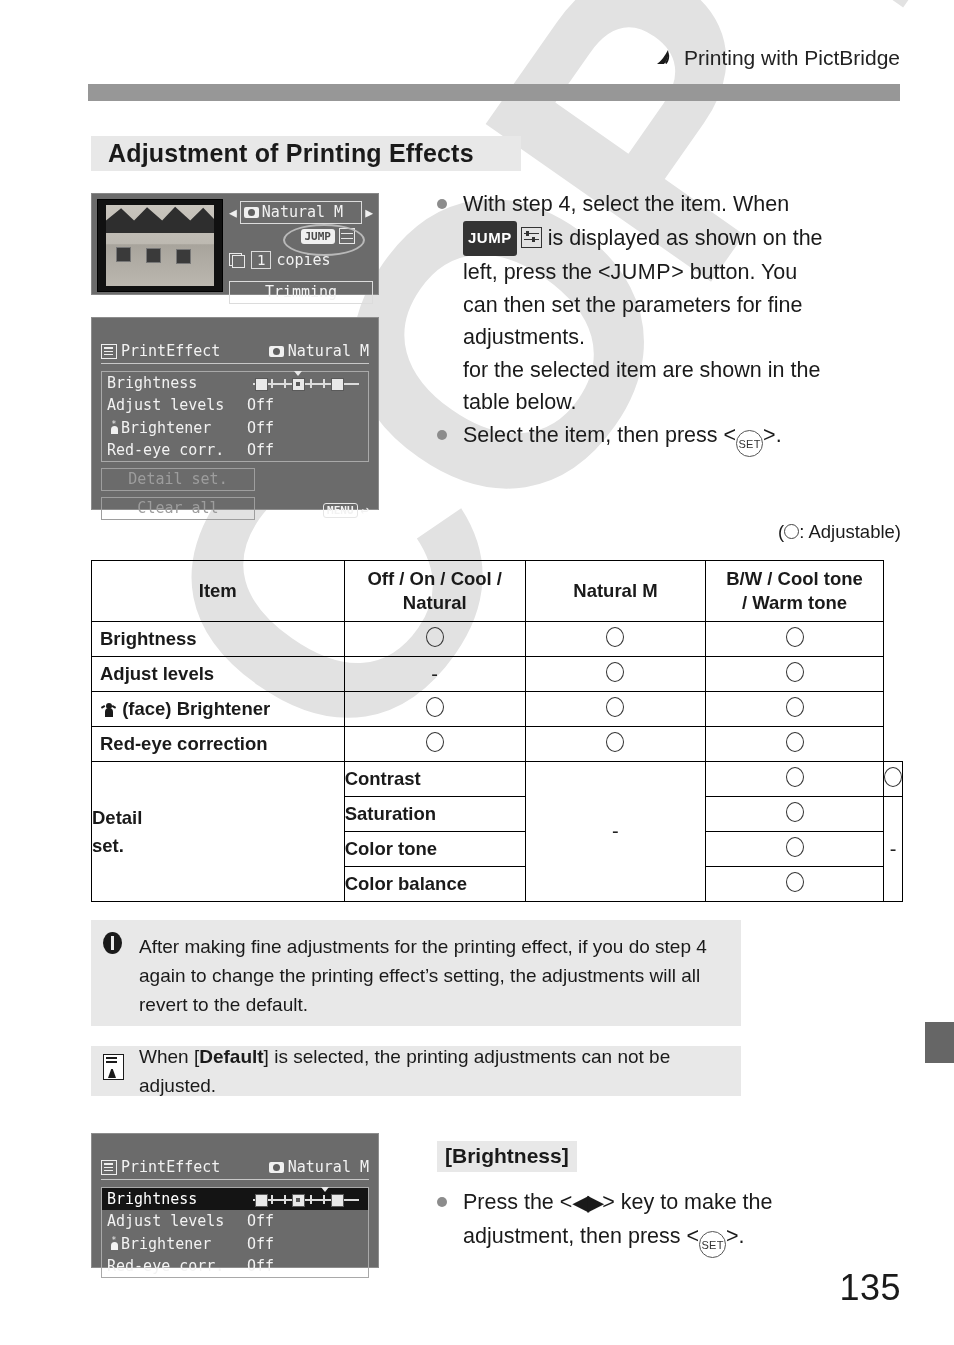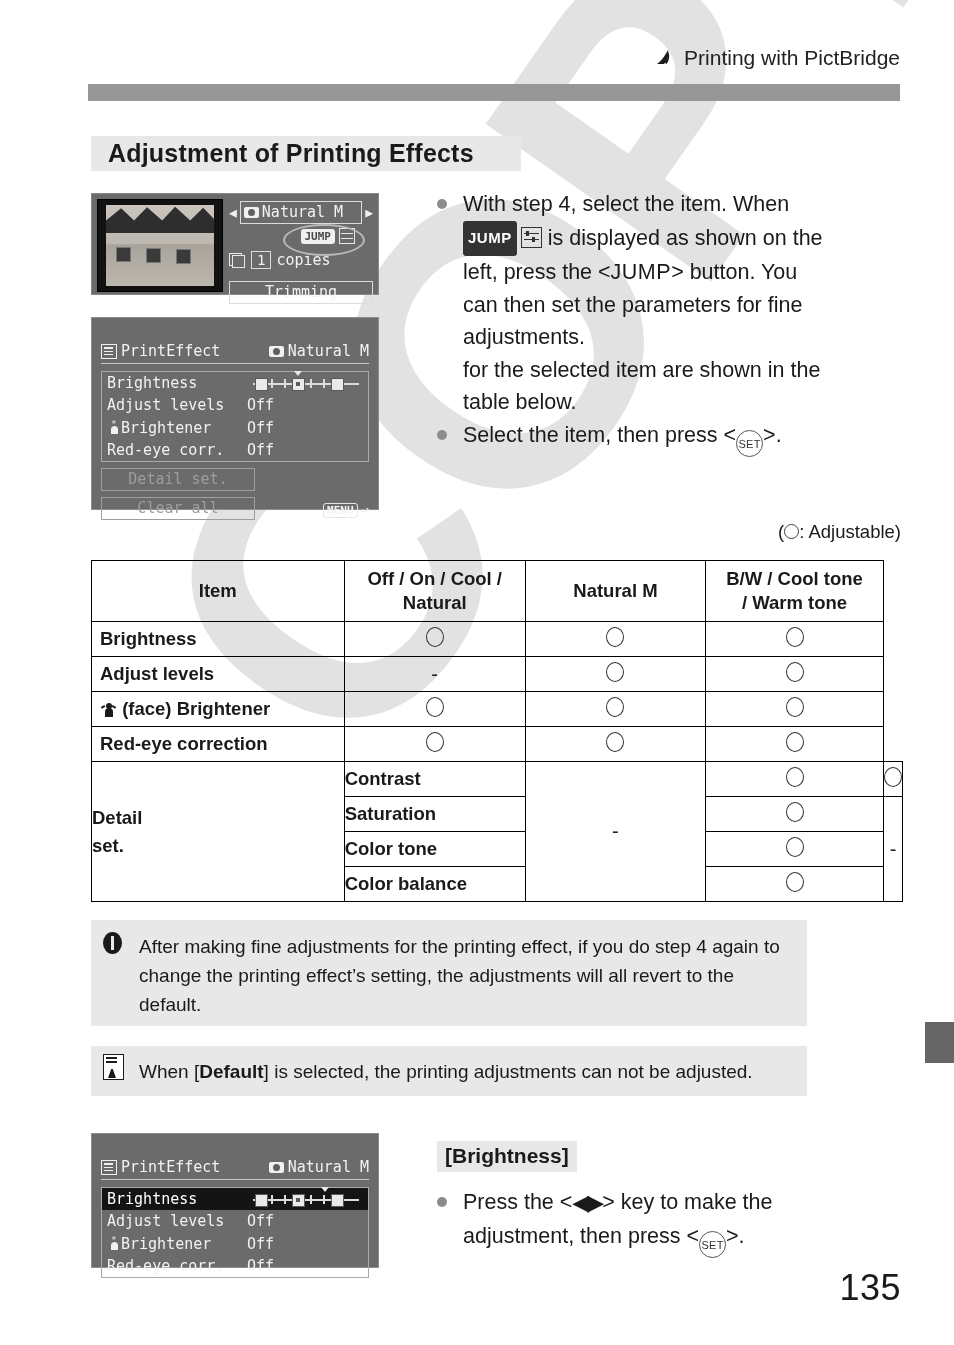--- a/index.html
+++ b/index.html
@@ -387,21 +387,21 @@
     content:""; position:absolute; left:1px; top:4px; width:4px; height:1.6px; background:#1a1a1a;
     transform:rotate(-30deg);
   }
   .face-tiny i::after {
     content:""; position:absolute; right:1px; top:4px; width:4px; height:1.6px; background:#1a1a1a;
     transform:rotate(30deg);
   }
 
   
   .note {
-    position:absolute; left:91px; width:716px;
+    position:absolute; left:91px; width:650px;
     background:#e8e8e8;
     box-sizing:border-box;
     display:flex;
     padding:12px 14px 14px 12px;
     font-size:19px; line-height:29px; color:#1a1a1a;
   }
   .note .nicon { flex:0 0 auto; width:36px; }
   .note .ntext { flex:1 1 auto; }
   .note1 { top:920px; height:106px; }
   .note2 { top:1046px; height:50px; align-items:center; padding-top:8px; padding-bottom:8px; }

